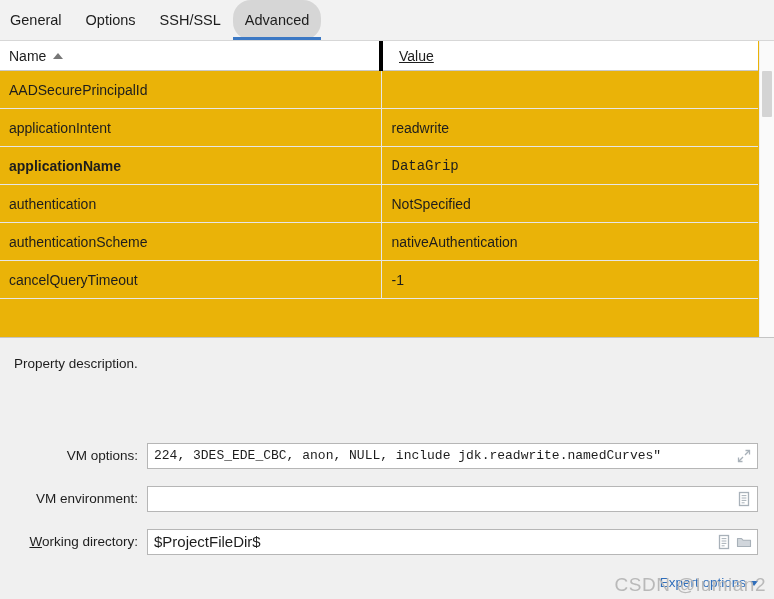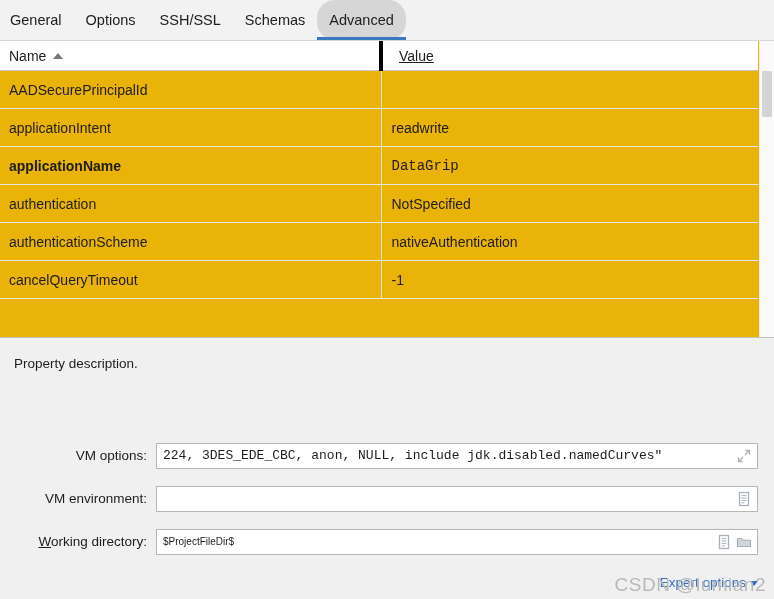--- a/index.html
+++ b/index.html
@@ -142,21 +142,21 @@
     position: relative;
   }
   .desc {
     padding: 18px 0 0 14px;
     font-size: 13.5px;
     color: #1d1d1d;
   }
 
   .form {
     position: absolute;
-    left: 12px;
+    left: 3px;
     top: 96px;
     right: 0;
   }
   .frow {
     display: flex;
     align-items: center;
     height: 43px;
   }
   .flabel {
     width: 144px;
@@ -176,21 +176,21 @@
     height: 26px;
     background: #ffffff;
     border: 1px solid #b6b6b6;
     display: flex;
     align-items: center;
     box-sizing: border-box;
   }
   .finput .text {
     flex: 1;
     padding-left: 6px;
-    font-size: 10px;
+    font-size: 15px;
     color: #1d1d1d;
     white-space: nowrap;
     overflow: hidden;
   }
   .finput .text.mono {
     font-family: "Liberation Mono", "DejaVu Sans Mono", monospace;
     font-size: 13px;
   }
   .finput .ibtns {
     display: flex;
@@ -241,23 +241,20 @@
 
 <div class="tabbar">
   <div class="tab">
     <span>General</span>
   </div>
   <div class="tab">
     <span>Options</span>
   </div>
   <div class="tab">
     <span>SSH/SSL</span>
-  </div>
-  <div class="tab">
-    <span>Schemas</span>
   </div>
   <div class="tab selected">
     <span>Advanced</span>
   </div>
 </div>
 
 <div class="table-wrap">
   <table class="props">
     <colgroup>
         <col class="c-name">
@@ -311,21 +308,21 @@
 
 <div class="lower">
 
   <div class="desc">Property description.</div>
 
   <div class="form">
 
     <div class="frow">
       <div class="flabel">VM options:</div>
       <div class="finput">
-        <div class="text mono">224, 3DES_EDE_CBC, anon, NULL, include jdk.disabled.namedCurves"</div>
+        <div class="text mono">224, 3DES_EDE_CBC, anon, NULL, include jdk.readwrite.namedCurves"</div>
         <div class="ibtns">
           <svg class="icon-expand" viewBox="0 0 16 16">
             <path d="M9.5 2.5h4v4" fill="none" stroke="#9aa4ad" stroke-width="1.3"></path>
             <path d="M13.2 2.8 9 7" fill="none" stroke="#9aa4ad" stroke-width="1.3"></path>
             <path d="M6.5 13.5h-4v-4" fill="none" stroke="#9aa4ad" stroke-width="1.3"></path>
             <path d="M2.8 13.2 7 9" fill="none" stroke="#9aa4ad" stroke-width="1.3"></path>
           </svg>
         </div>
       </div>
     </div>

